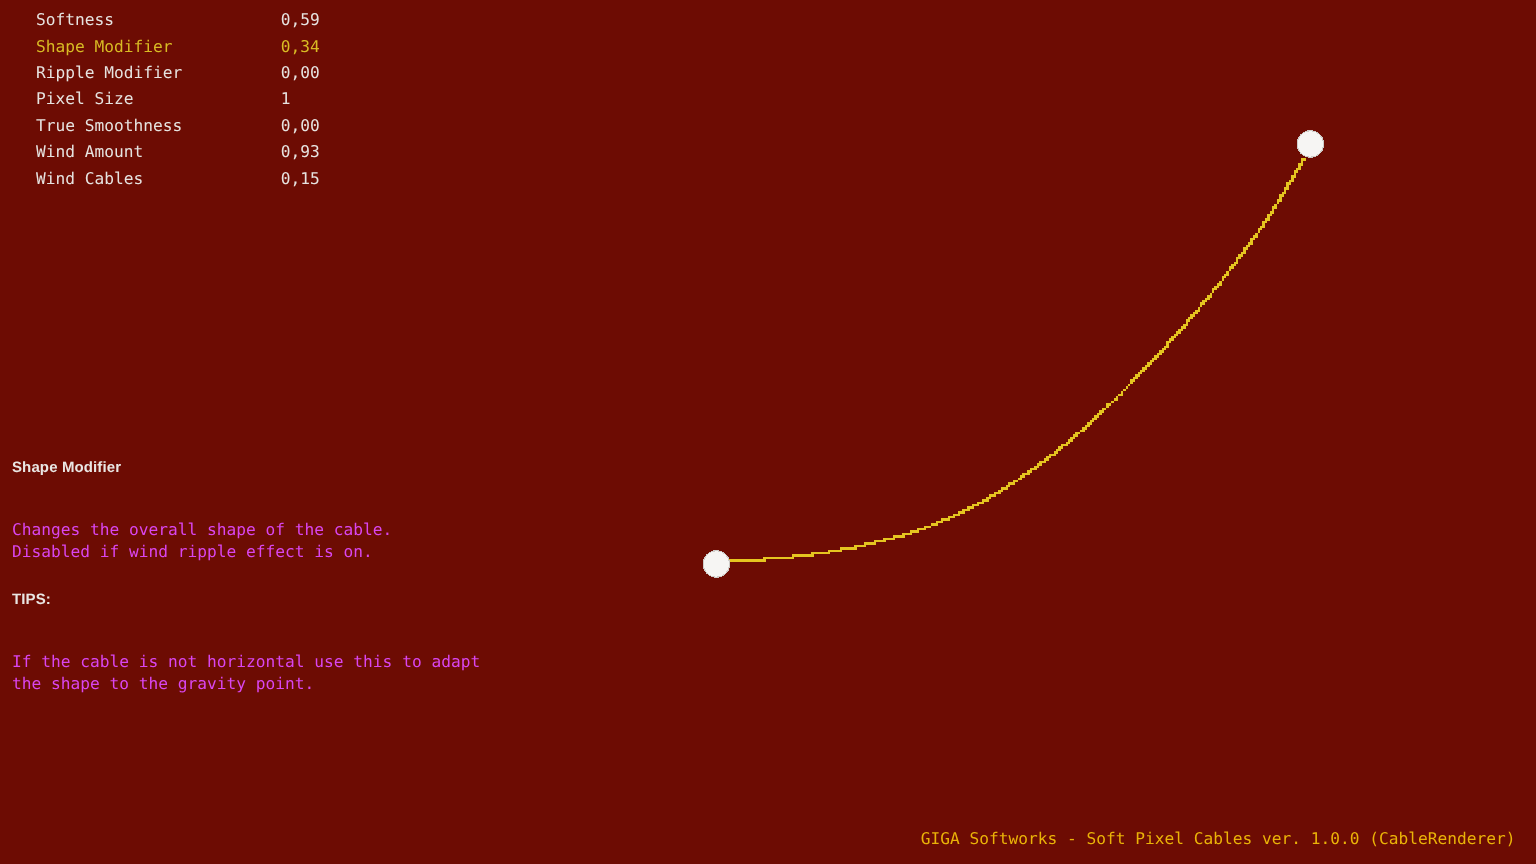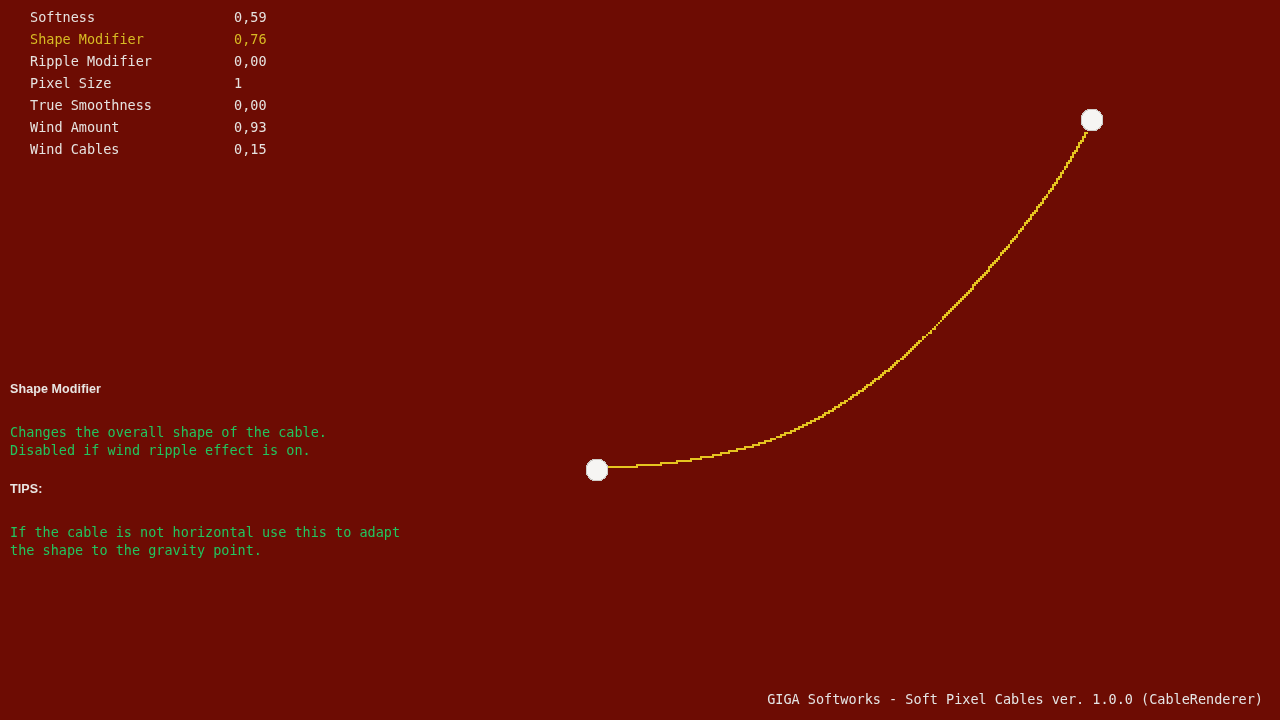--- a/index.html
+++ b/index.html
@@ -75,22 +75,23 @@
     font-family: "Liberation Sans", "DejaVu Sans", sans-serif;
     font-weight: bold;
     font-size: 12.5px;
     color: #e9e6e3;
     line-height: 16px;
     letter-spacing: 0.1px;
   }
   .help-body {
     font-size: 13.5px;
     line-height: 18px;
-    color: #22c55e;
+    color: #d946ef;
     white-space: pre-line;
+    margin-top: 10px;
   }
   .help-gap-a { height: 26px; }
   .help-gap-b { height: 22px; }
   .help-gap-c { height: 26px; }
 
   
   #footer {
     position: absolute;
     right: 17px;
     bottom: 13px;
@@ -509,21 +510,21 @@
     </svg>
   </div>
 
   <div id="param-list">
       <div class="param-row">
         <span class="param-label">Softness</span>
         <span class="param-value">0,59</span>
       </div>
       <div class="param-row is-selected">
         <span class="param-label">Shape Modifier</span>
-        <span class="param-value">0,76</span>
+        <span class="param-value">0,34</span>
       </div>
       <div class="param-row">
         <span class="param-label">Ripple Modifier</span>
         <span class="param-value">0,00</span>
       </div>
       <div class="param-row">
         <span class="param-label">Pixel Size</span>
         <span class="param-value">1</span>
       </div>
       <div class="param-row">
@@ -545,15 +546,15 @@
     <div class="help-gap-a"></div>
     <div class="help-body">Changes the overall shape of the cable.
 Disabled if wind ripple effect is on.</div>
     <div class="help-gap-b"></div>
     <div class="help-heading">TIPS:</div>
     <div class="help-gap-c"></div>
     <div class="help-body">If the cable is not horizontal use this to adapt
 the shape to the gravity point.</div>
   </div>
 
-  <div id="footer" style="color: #e5e5e5; text-align: right;">GIGA Softworks - Soft Pixel Cables ver. 1.0.0 (CableRenderer)</div>
+  <div id="footer" style="color: #eab308; text-align: right;">GIGA Softworks - Soft Pixel Cables ver. 1.0.0 (CableRenderer)</div>
 
 </div>
 
 </body></html>

